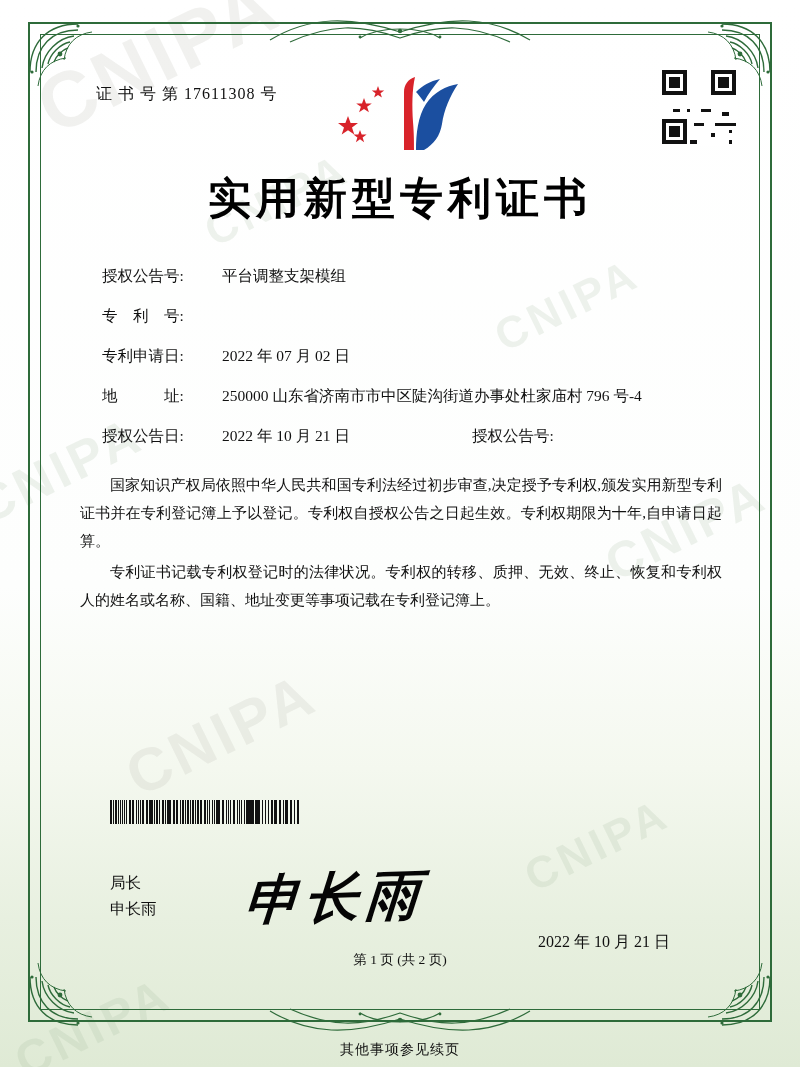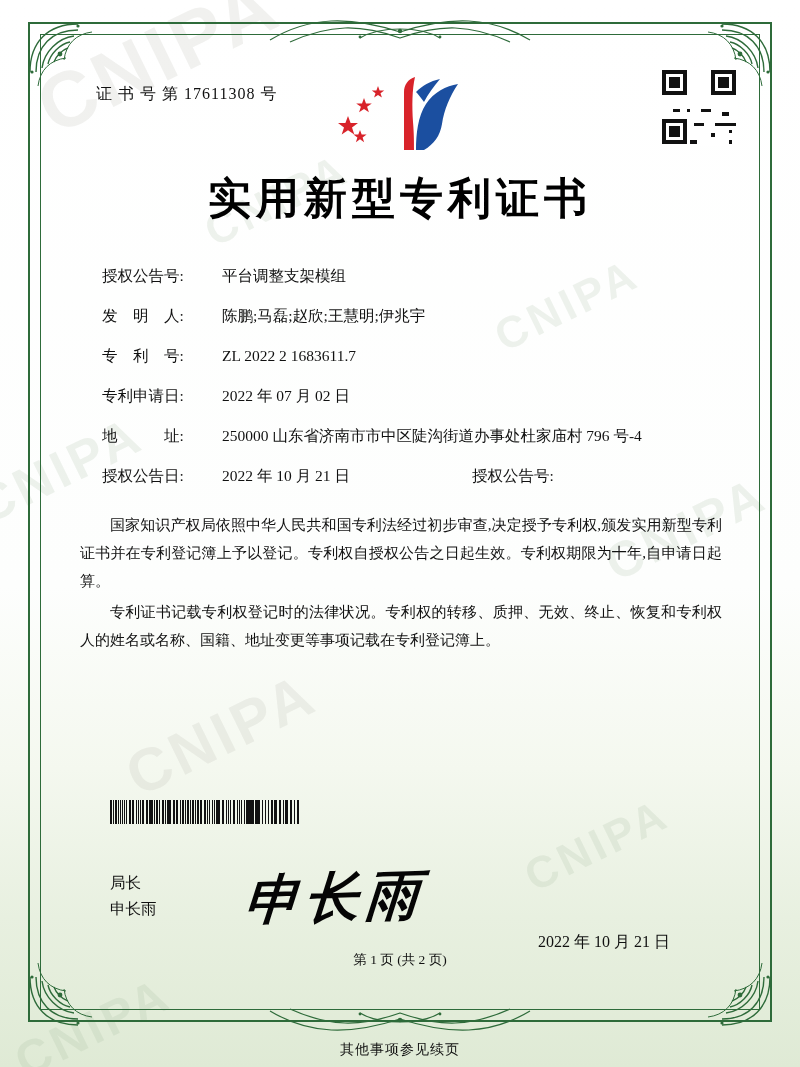--- a/index.html
+++ b/index.html
@@ -841,26 +841,21 @@
     </div>
 
     <div class="title">实用新型专利证书</div>
 
     <div class="fields">
       <div class="field-row">
         <div class="field-label">授权公告号:</div>
         <div class="field-value">平台调整支架模组</div>
       </div>
       <div class="field-row">
-        <div class="field-label">发　明　人:</div>
-        <div class="field-value">陈鹏;马磊;赵欣;王慧明;伊兆宇</div>
-      </div>
-      <div class="field-row">
         <div class="field-label">专　利　号:</div>
-        <div class="field-value">ZL 2022 2 1683611.7</div>
       </div>
       <div class="field-row">
         <div class="field-label">专利申请日:</div>
         <div class="field-value">2022 年 07 月 02 日</div>
       </div>
       <div class="field-row">
         <div class="field-label">地　　　址:</div>
         <div class="field-value">250000  山东省济南市市中区陡沟街道办事处杜家庙村 796 号-4</div>
       </div>
       <div class="field-row two-col">

